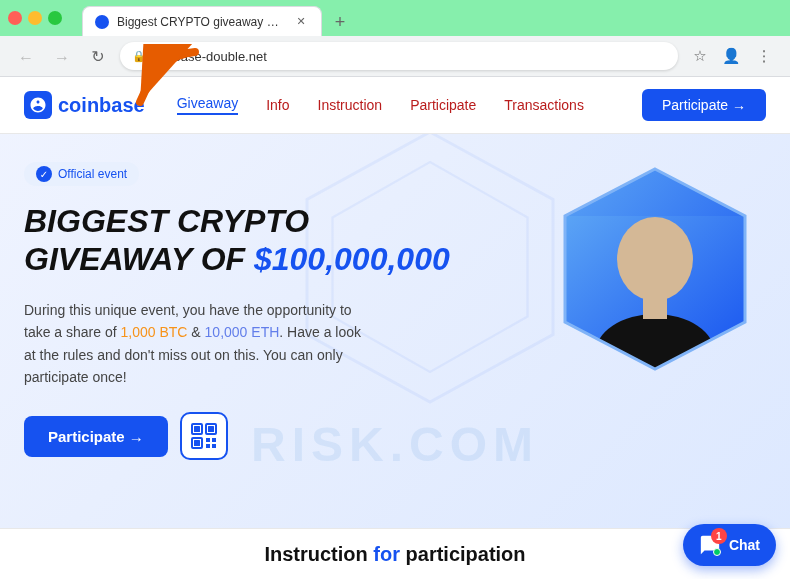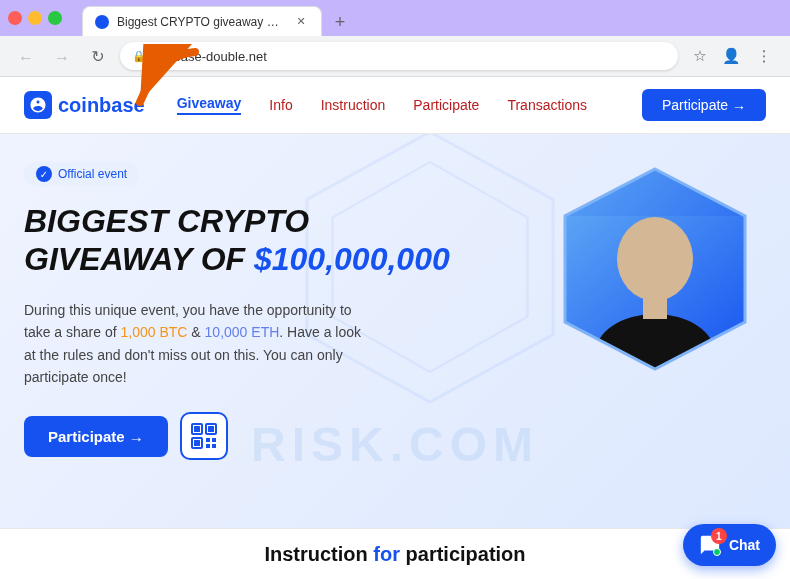--- a/index.html
+++ b/index.html
@@ -1,19 +1,19 @@
 <!DOCTYPE html>
 <html><head>
   <meta charset="utf-8">
   <style>
     * { margin: 0; padding: 0; box-sizing: border-box; }
     body { width: 790px; height: 579px; overflow: hidden; font-family: -apple-system, BlinkMacSystemFont, 'Segoe UI', sans-serif; background: #fff; }
 
     
-    .browser-chrome { background: #c4b5fd; border-bottom: 1px solid #dadce0; }
+    .browser-chrome { background: #86efac; border-bottom: 1px solid #dadce0; }
     .title-bar { display: flex; align-items: center; height: 36px; padding: 0 8px; gap: 8px; }
     .window-controls { display: flex; gap: 6px; align-items: center; }
     .win-btn { width: 14px; height: 14px; border-radius: 50%; border: none; cursor: pointer; }
     .win-close { background: #ff5f57; }
     .win-min { background: #febc2e; }
     .win-max { background: #28c840; }
     .tab-bar { display: flex; align-items: flex-end; padding: 0 0 0 12px; height: 36px; }
     .tab { display: flex; align-items: center; background: #fff; border-radius: 8px 8px 0 0; padding: 0 12px; height: 30px; gap: 8px; font-size: 12px; color: #333; min-width: 180px; max-width: 240px; border: 1px solid #dadce0; border-bottom: none; }
     .tab-favicon { width: 14px; height: 14px; background: #1652f0; border-radius: 50%; flex-shrink: 0; }
     .tab-title { overflow: hidden; text-overflow: ellipsis; white-space: nowrap; flex: 1; font-size: 12px; }
@@ -33,21 +33,21 @@
     .page-content { position: relative; background: linear-gradient(135deg, #f0f4ff 0%, #e8effe 40%, #dce8ff 100%); height: 503px; overflow: hidden; }
 
     
     .navbar { display: flex; align-items: center; padding: 12px 24px; background: #fff; border-bottom: 1px solid #e8e8e8; position: relative; z-index: 10; }
     .coinbase-logo { display: flex; align-items: center; gap: 6px; margin-right: 32px; }
     .logo-icon { width: 28px; height: 28px; background: #1652f0; border-radius: 6px; display: flex; align-items: center; justify-content: center; }
     .logo-icon svg { width: 18px; height: 18px; fill: white; }
     .logo-text { font-size: 20px; font-weight: 600; color: #1652f0; }
     .nav-links { display: flex; gap: 28px; align-items: center; flex: 1; }
     .nav-link { font-size: 14px; color: #b91c1c; cursor: pointer; text-decoration: none; }
-    .nav-link.active { color: #1652f0; font-weight: 700; border-bottom: 2px solid #1652f0; padding-bottom: 2px; }
+    .nav-link.active { color: #1652f0; font-weight: 400; border-bottom: 2px solid #1652f0; padding-bottom: 2px; }
     .participate-btn { background: #1652f0; color: #fff; border: none; border-radius: 6px; padding: 8px 20px; font-size: 14px; cursor: pointer; white-space: nowrap; }
 
     
     .hero { display: flex; align-items: flex-start; padding: 28px 24px 20px; position: relative; min-height: 320px; }
     .hero-content { flex: 1; z-index: 5; }
     .official-badge { display: inline-flex; align-items: center; gap: 6px; background: #e8f0fe; color: #1652f0; border-radius: 20px; padding: 4px 12px; font-size: 12px; font-weight: 500; margin-bottom: 16px; }
     .badge-check { width: 16px; height: 16px; background: #1652f0; border-radius: 50%; display: flex; align-items: center; justify-content: center; color: white; font-size: 10px; }
     .hero-title { font-size: 32px; font-weight: 800; color: #111; line-height: 1.2; margin-bottom: 20px; text-transform: uppercase; font-style: italic; }
     .hero-title-amount { color: #1652f0; }
     .hero-description { font-size: 14px; color: #444; line-height: 1.6; max-width: 340px; margin: 12px 0 24px; }

